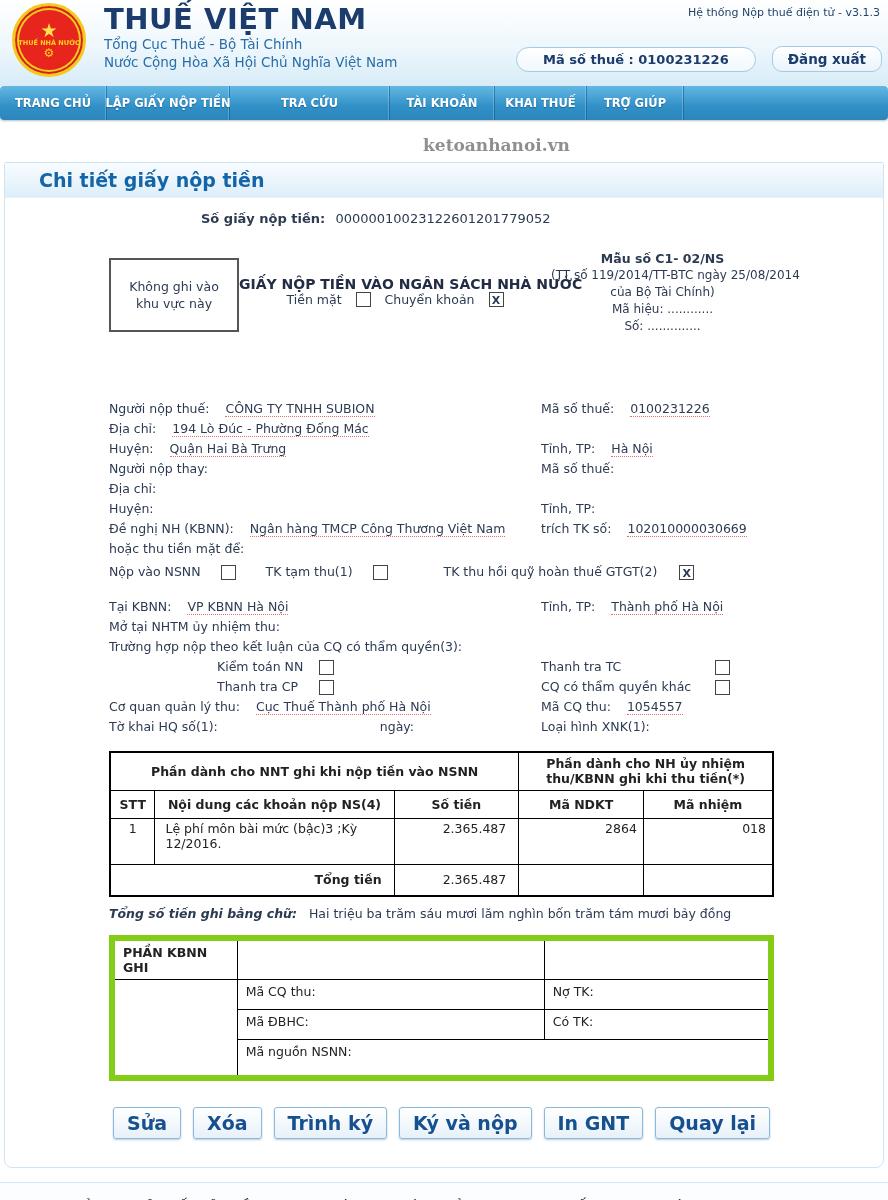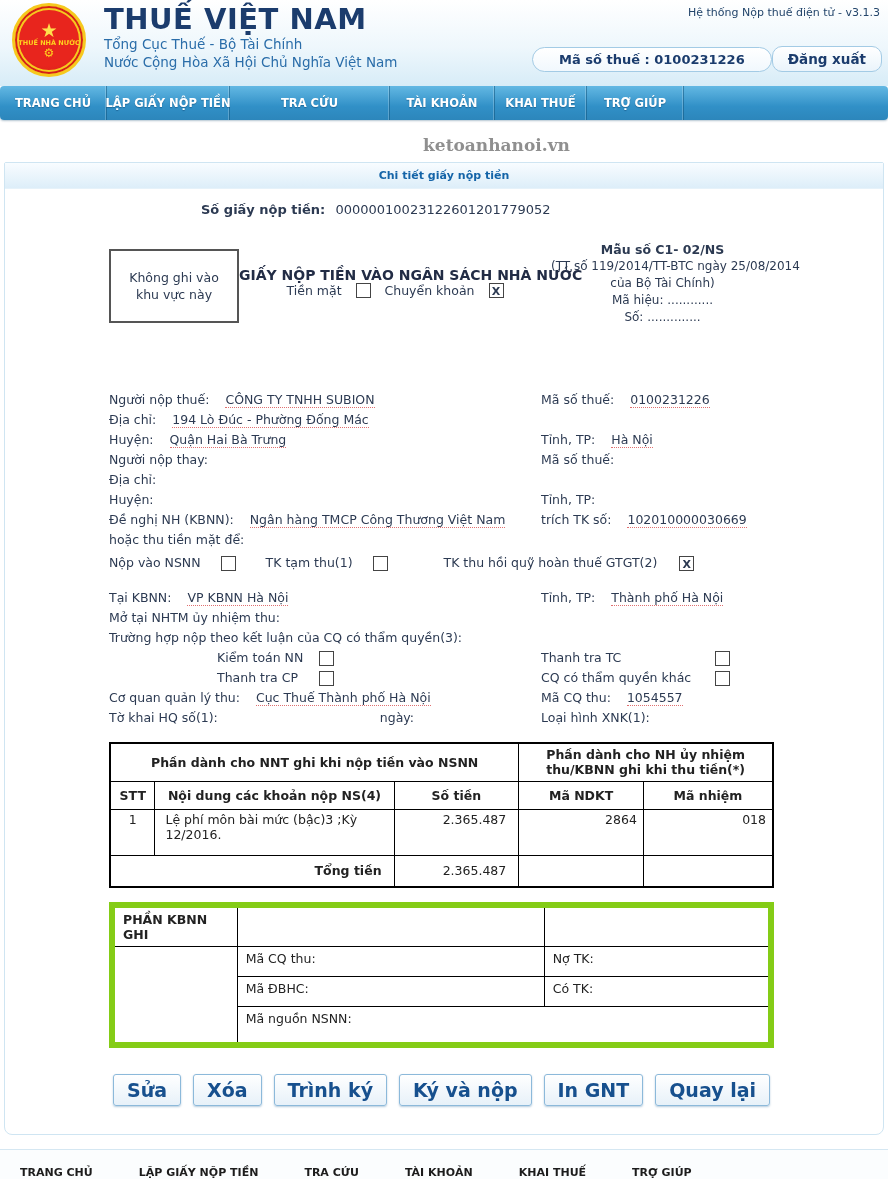--- a/index.html
+++ b/index.html
@@ -15,21 +15,21 @@
     border: 3px solid #f6c91e; box-shadow: inset 0 0 0 2px #d42019, inset 0 0 0 4px #f6c91e;
     display: flex; flex-direction: column; align-items: center; justify-content: center; text-align: center;
   }
   .emblem .star { color: #ffe14d; font-size: 19px; line-height: 17px; }
   .emblem .etext { color: #ffd21e; font-size: 6.5px; font-weight: bold; white-space: nowrap; }
   .emblem .gear { color: #ffd21e; font-size: 12px; line-height: 12px; }
   .brand { position: absolute; left: 104px; top: 3px; }
   .brand-title { font-size: 29px; font-weight: bold; color: #1b3c6d; letter-spacing: .5px; line-height: 32px; }
   .brand-sub { font-size: 13.5px; color: #2a6da9; line-height: 18px; }
   .version { position: absolute; right: 8px; top: 6px; font-size: 11px; color: #23456b; }
-  .session { position: absolute; right: 6px; top: 46px; display: flex; gap: 0; align-items: center; text-align: center; }
+  .session { position: absolute; right: 6px; top: 46px; display: flex; gap: 16px; align-items: center; text-align: center; }
   .mst-pill {
     border: 1px solid #a3cbe5; background: linear-gradient(#ffffff,#f1f8fd); border-radius: 13px;
     padding: 4px 26px; font-size: 13px; font-weight: bold; color: #1b3c6d; white-space: nowrap;
   }
   .logout-btn {
     border: 1px solid #a3cbe5; background: linear-gradient(#ffffff,#eaf4fb); border-radius: 10px;
     padding: 4px 15px; font-size: 13.5px; font-weight: bold; color: #1b3c6d; cursor: pointer; white-space: nowrap;
   }
   
   .nav { height: 34px; display: flex; background: linear-gradient(#63b8e3, #3190c7 60%, #2c86bb); border-radius: 4px; box-shadow: 0 1px 2px rgba(0,60,100,.3); }
@@ -41,22 +41,22 @@
   }
   .nav-fill { flex: 1; }
   
   .watermark {
     text-align: center; text-indent: 105px; font-family: "DejaVu Serif", serif; font-weight: bold;
     color: #8f8f8f; font-size: 17px; margin: 15px 0 7px;
   }
   
   .panel { margin: 0 4px; border: 1px solid #cfe5f2; border-radius: 2px 2px 8px 8px; padding-bottom: 28px; background: #fff; }
   .panel-header {
-    background: linear-gradient(#f8fcff, #ddeef9); padding: 6px 13px; font-size: 11px;
-    font-weight: bold; color: #1464a8; border-bottom: 1px solid #e6f2fa; text-align: center;
+    background: linear-gradient(#f8fcff, #ddeef9); padding: 6px 34px; font-size: 19px;
+    font-weight: bold; color: #1464a8; border-bottom: 1px solid #e6f2fa;
   }
   .docline { margin: 13px 0 0 196px; font-size: 13px; }
   .docline .lbl { font-weight: bold; }
   .docline .val { margin-left: 6px; }
   
   .form { width: 665px; margin: 24px 0 0 104px; font-size: 12.5px; }
   .form-head { display: flex; margin-bottom: 64px; }
   .nowrite {
     width: 130px; height: 74px; border: 2px solid #555; margin-top: 8px; flex: none;
     display: flex; flex-direction: column; align-items: center; justify-content: center; text-align: center; line-height: 17px;
@@ -349,20 +349,24 @@
       </tr>
       <tr class="tr-total">
         <td colspan="2" class="t-lbl">Tổng tiền</td>
         <td class="t-val">2.365.487</td>
         <td></td>
         <td></td>
       </tr>
     </tbody>
       </table>
 
+    <div class="words">
+      <span class="lbl">Tổng số tiền ghi bằng chữ:</span>
+      <span class="val">Hai triệu ba trăm sáu mươi lăm nghìn bốn trăm tám mươi bảy đồng</span>
+    </div>
 
     <table class="kbnn">
       <colgroup>
           <col style="width:126px">
           <col style="width:310px">
           <col style="width:229px">
         </colgroup>
       <tbody>
           <tr class="kb-r1">
         <td class="kb-title">PHẦN KBNN GHI</td>

